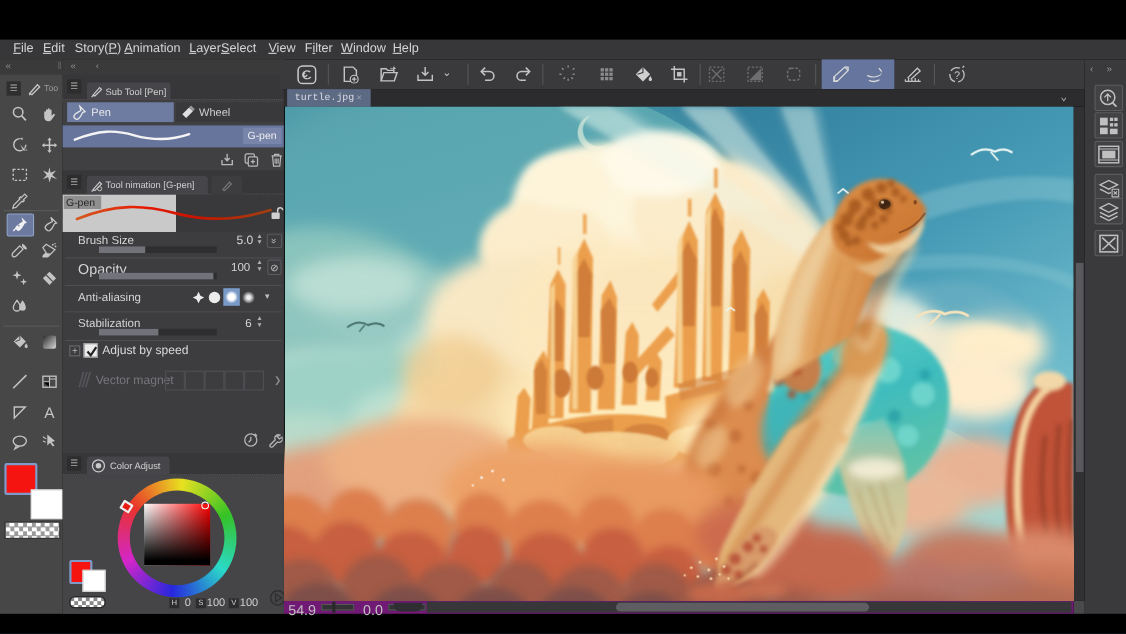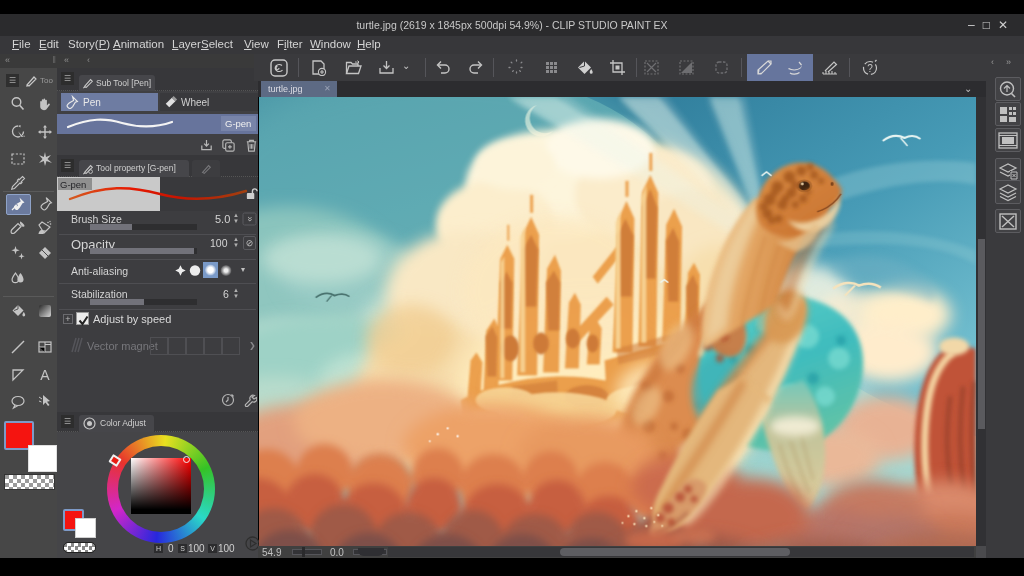--- a/index.html
+++ b/index.html
@@ -16,38 +16,34 @@
 #menubar span { position:absolute; top:2px; }
 
 #toolcol { left:0; top:54px; width:57px; height:504px; background:#474747; }
 
 #panelcol { left:57px; top:54px; width:201px; height:504px; background:#3e3e40; }
 
 #toolbar { left:254px; top:54px; width:732px; height:27px; background:#3a3a3d; }
 
 #sidebar { left:986px; top:54px; width:38px; height:504px; background:#3a3a3d; }
 
-#tabbar { left:258px; top:81px; width:728px; height:16px; background:#2c2c2f; }
+#tabbar { left:258px; top:81px; width:728px; height:16px; background:#2c2c2f;font-family:Liberation Mono, monospace; }
 .sbox { width:26px; height:24px; background:#424245; border:1px solid #5c5c60; border-radius:2px; }
 
 #canvas { left:259px; top:97px; width:717px; height:449px; background:#5ba7b0; overflow:hidden; }
 
 #vscroll { left:976px; top:97px; width:10px; height:449px; background:#313134; }
 #vthumb { left:2px; top:142px; width:7px; height:190px; background:#5a5a5e; }
 
-#statusbar { left:258px; top:546px; width:718px; height:12px; background:#404040; color:#c0c0c0; font-size:10px; }
+#statusbar { left:258px; top:546px; width:718px; height:12px; background:#701a75; color:#c0c0c0; font-size:13px; }
 .sep { background:#55555a; }
 </style>
 </head>
 <body>
 <div id="root">
-  <div class="abs" id="titlebar">
-    <div class="abs" id="title-text">turtle.jpg (2619 x 1845px 500dpi 54.9%)  - CLIP STUDIO PAINT EX</div>
-    <div class="abs" id="winbtns">–□✕</div>
-  </div>
   <div class="abs" id="menubar">
     <span style="left:12px"><u>F</u>ile</span>
     <span style="left:39px"><u>E</u>dit</span>
     <span style="left:68px">Story(<u>P</u>)</span>
     <span style="left:113px"><u>A</u>nimation</span>
     <span style="left:172px"><u>L</u>ayer</span>
     <span style="left:201px"><u>S</u>elect</span>
     <span style="left:244px"><u>V</u>iew</span>
     <span style="left:277px">F<u>i</u>lter</span>
     <span style="left:310px"><u>W</u>indow</span>
@@ -215,21 +211,21 @@
         <path d="M6.5 6.5 V11.5 M8 6.5 V11.5 M9.5 6.5 V11.5" stroke="#b8b8b8" stroke-width="1"></path>
       </svg>
 
     <div class="abs" style="left:0;top:101px;width:201px;height:22px;background:#37373a;border-bottom:1px dotted #555"></div>
     <div class="abs" style="left:4px;top:105px;width:13px;height:13px;background:#2d2d2d;color:#aaa;font-size:8px;text-align:center;line-height:13px">☰</div>
     <div class="abs" style="left:22px;top:106px;width:110px;height:17px;background:#46464a;border-radius:3px 3px 0 0"></div>
     <svg class="abs" style="left:25px;top:109px" width="12" height="12" viewBox="0 0 14 14">
         <path d="M3 11 L10 3 L12 5 L5 12 Z M1.5 13 L4 11" stroke="#c8c8c8" stroke-width="1.3" fill="none"></path>
         <circle cx="10" cy="10" r="2.2" fill="none" stroke="#c8c8c8"></circle>
       </svg>
-    <span class="abs" style="left:39px;top:109px;font-size:8.5px;color:#d0d0d0">Tool property [G-pen]</span>
+    <span class="abs" style="left:39px;top:109px;font-size:8.5px;color:#d0d0d0">Tool nimation [G-pen]</span>
     <div class="abs" style="left:135px;top:106px;width:28px;height:17px;background:#3d3d40;border-radius:3px 3px 0 0"></div>
     <svg class="abs" style="left:143px;top:109px" width="12" height="12" viewBox="0 0 14 14">
         <path d="M3 11 L10 3 L12 5 L5 12 Z" stroke="#77777a" stroke-width="1.3" fill="none"></path>
       </svg>
 
     <div class="abs" style="left:0;top:123px;width:201px;height:34px;background:#39393c"></div>
     <div class="abs" style="left:0;top:123px;width:103px;height:34px;background:#c9c9c9"></div>
     <svg class="abs" style="left:0;top:123px" width="201" height="34" viewBox="0 0 195 34">
         <defs>
           <linearGradient id="rg" x1="0" y1="0" x2="1" y2="0">

